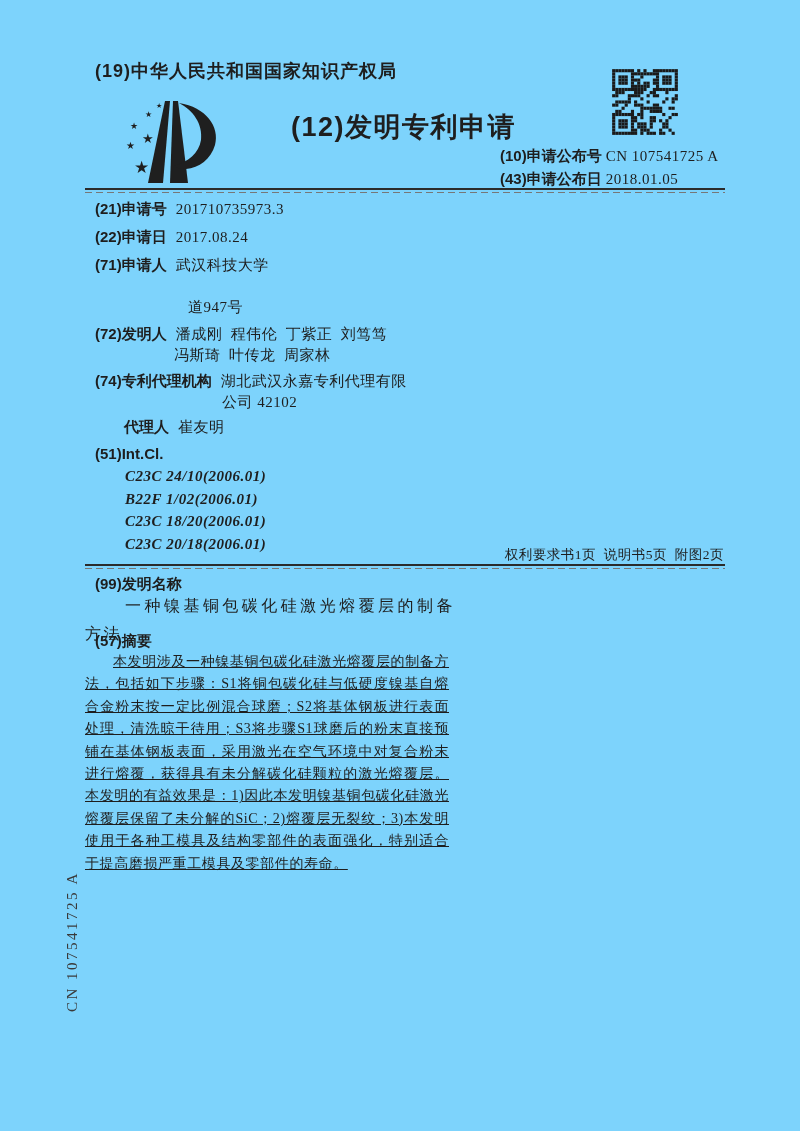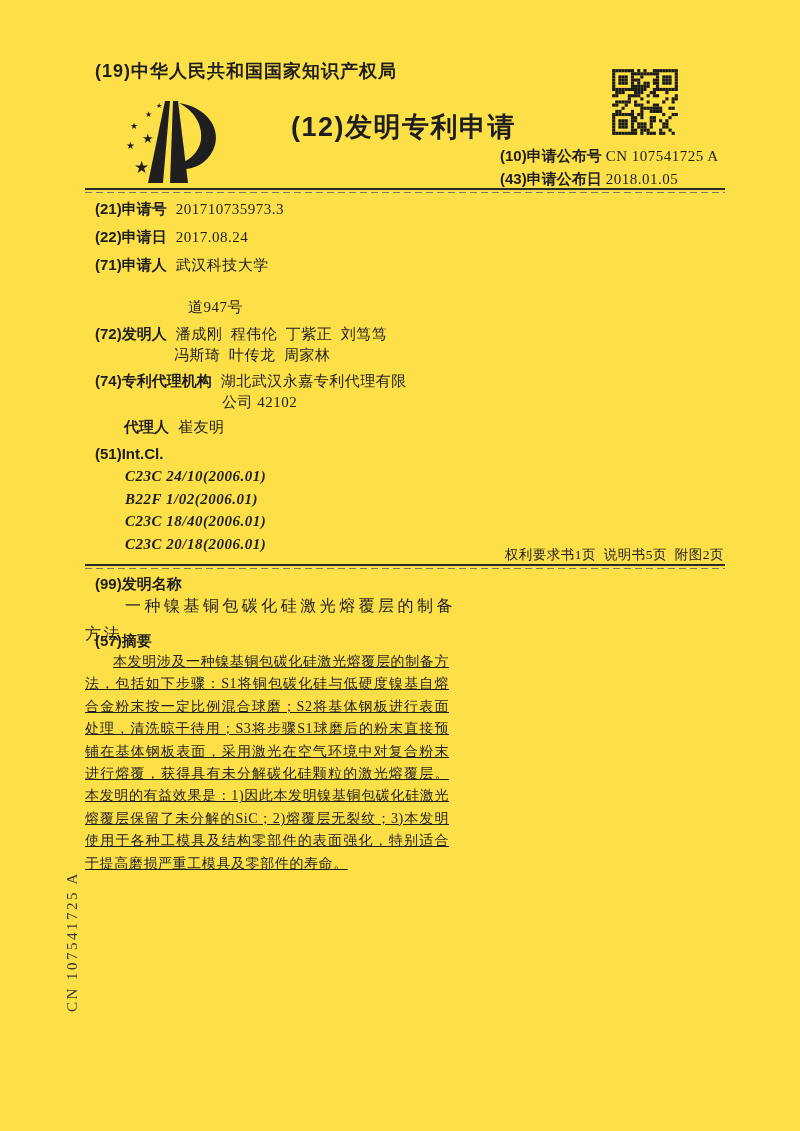--- a/index.html
+++ b/index.html
@@ -2,21 +2,21 @@
 <html><head>
 <meta charset="utf-8">
 <style>
   * { margin: 0; padding: 0; box-sizing: border-box; }
   html, body { background: #e8e8e8; }
   body { font-family: "Liberation Serif", "DejaVu Serif", serif; color: #1e1e1e; }
   .page {
     position: relative;
     width: 800px;
     height: 1131px;
-    background: #fde047;
+    background: #7dd3fc;
     margin: 0 auto;
     overflow: hidden;
   }
   .sans  { font-family: "Liberation Sans", "DejaVu Sans", sans-serif; }
   .serif { font-family: "Liberation Serif", "DejaVu Serif", serif; }
   .b     { font-weight: bold; }
   .abs   { position: absolute; }
   .pre   { white-space: pre; }
 
   
@@ -378,21 +378,21 @@
   </div>
   <div class="abs bib row-agent">
     <span class="lbl">代理人</span><span class="val">崔友明</span>
   </div>
 
   <div class="abs bib row-51">
     <span class="lbl">(51)Int.Cl.</span>
   </div>
   <div class="abs intcl-item intcl-0">C23C 24/10(2006.01)</div>
   <div class="abs intcl-item intcl-1">B22F 1/02(2006.01)</div>
-  <div class="abs intcl-item intcl-2">C23C 18/40(2006.01)</div>
+  <div class="abs intcl-item intcl-2">C23C 18/20(2006.01)</div>
   <div class="abs intcl-item intcl-3">C23C 20/18(2006.01)</div>
 
   <div class="abs pages-info serif pre">权利要求书1页  说明书5页  附图2页</div>
 
   <div class="rule rule-2"></div>
 
   <div class="abs label-54 sans b">(99)发明名称</div>
   <div class="abs invention-title serif">一种镍基铜包碳化硅激光熔覆层的制备方法</div>
 
   <div class="abs label-57 sans b">(57)摘要</div>

